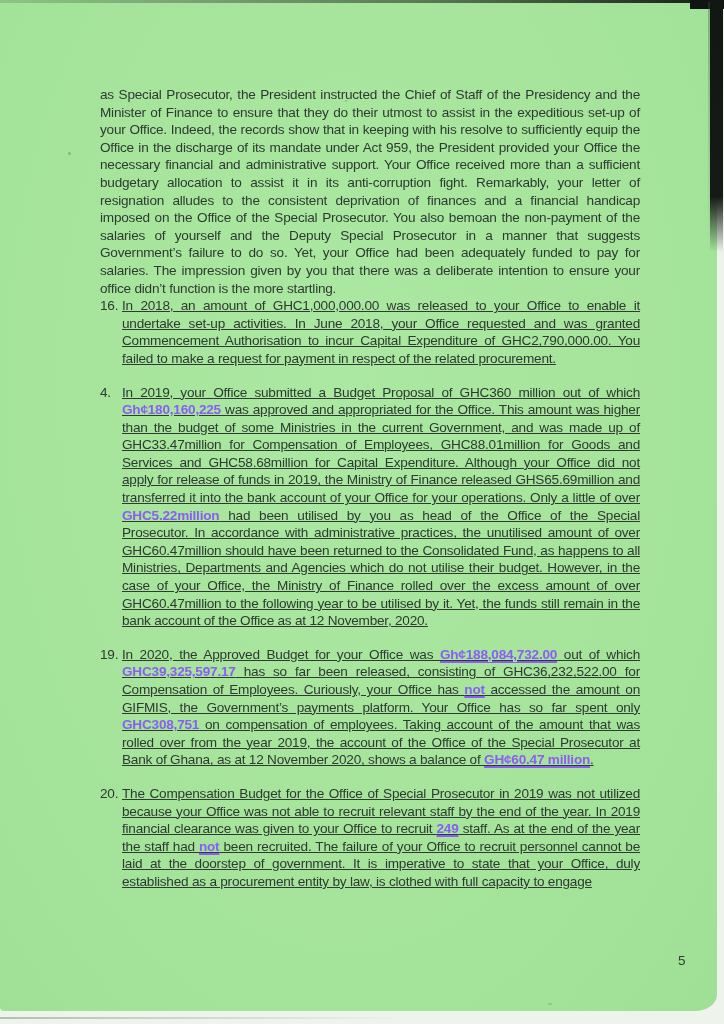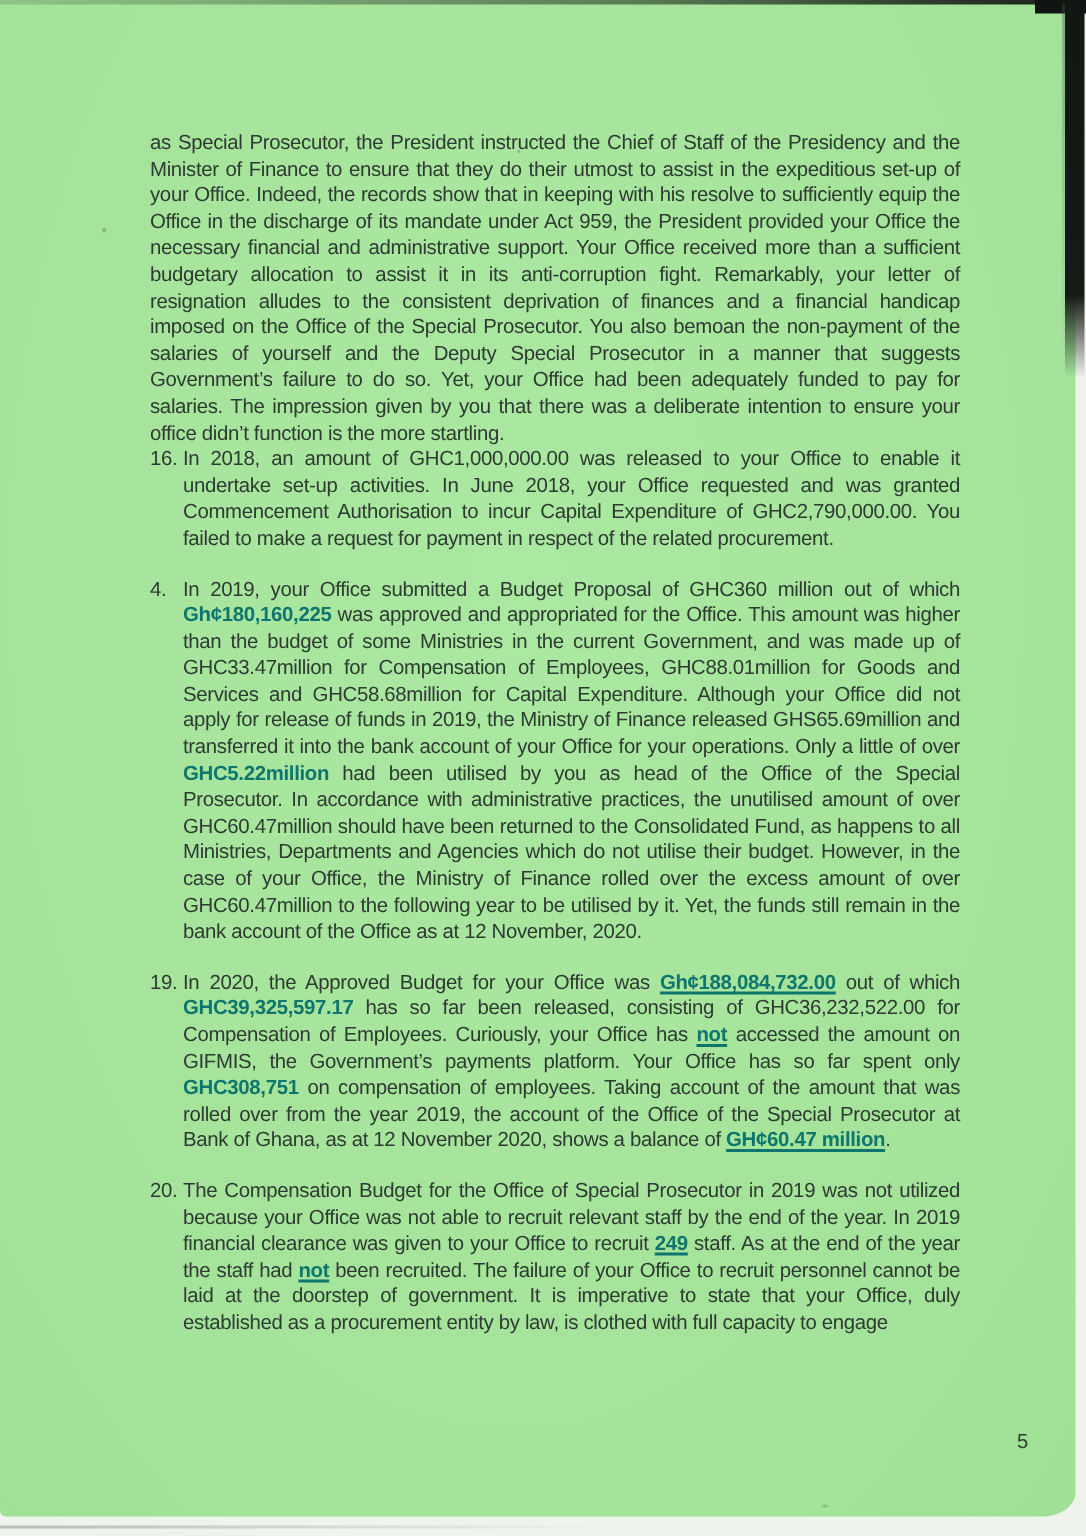--- a/index.html
+++ b/index.html
@@ -51,22 +51,22 @@
   .content{
     position:absolute;left:100px;top:86px;width:540px;
     color:#2e3a32;
     font-size:13.6px;line-height:17.6px;letter-spacing:-0.22px;
   }
   .content p{margin:0;text-align:justify;}
   .intro{margin-left:22px;margin-bottom:16px;}
   .item{display:flex;margin-bottom:16px;}
   .item:last-child{margin-bottom:0;}
   .num{flex:0 0 22px;width:22px;}
-  .itembody{flex:1;}
-  .b{font-weight:bold;color:#0f766e;}
+  .itembody{flex:1;text-decoration:underline;}
+  .b{font-weight:bold;color:#8b5cf6;}
   .u{text-decoration:underline;text-decoration-thickness:1.6px;text-underline-offset:2px;}
 
   .pagenum{
     position:absolute;left:678px;top:953px;
     font-size:13.5px;color:#313d35;letter-spacing:0;
   }
 </style>
 </head>
 <body>
 

